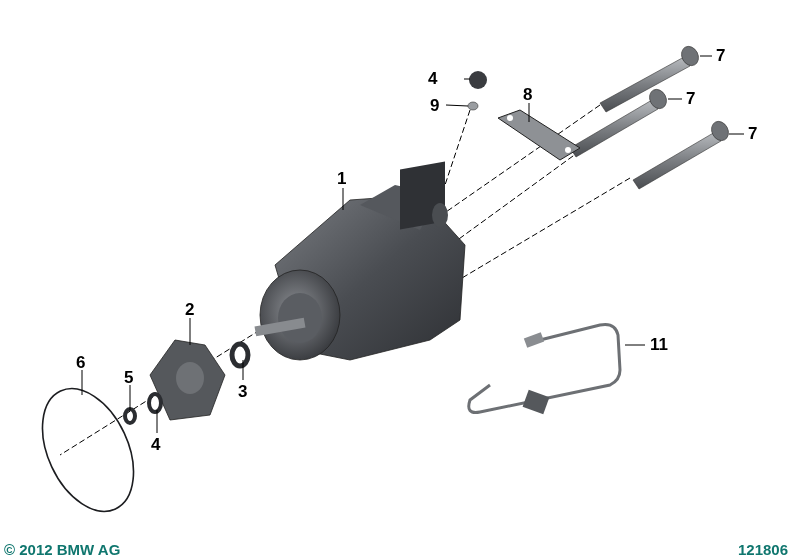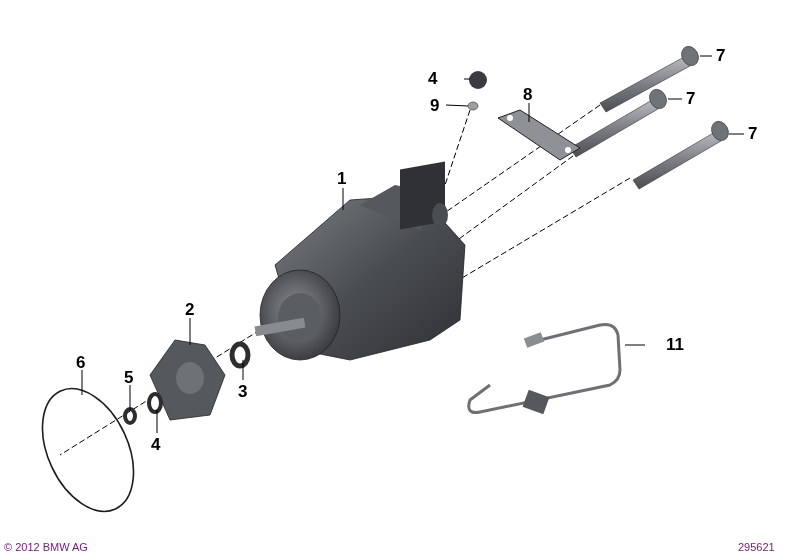--- a/index.html
+++ b/index.html
@@ -1,19 +1,19 @@
 <!DOCTYPE html>
 <html><head>
 <meta charset="utf-8">
 <style>
   html, body { margin:0; padding:0; background:#ffffff; }
   body { width:800px; height:560px; position:relative; overflow:hidden; font-family:"Liberation Sans", sans-serif; }
   .canvas { position:absolute; left:0; top:0; width:800px; height:560px; }
   .callout { position:absolute; font-family:"Liberation Sans", sans-serif; font-weight:bold; font-size:17px; color:#000; line-height:1; }
-  .footer { position:absolute; font-family:"Liberation Sans", sans-serif; font-size:11px; color:#701a75; }
+  .footer { position:absolute; font-family:"Liberation Sans", sans-serif; font-size:15px; color:#0f766e;font-weight:bold; }
   #copyright { left:4px; top:541px; }
   #diagram-id { left:738px; top:541px; }
 </style>
 </head>
 <body>
 
 <svg class="canvas" viewBox="0 0 800 560" xmlns="http://www.w3.org/2000/svg">
   <defs>
     <linearGradient id="gBody" x1="0" y1="0" x2="1" y2="1">
       <stop offset="0" stop-color="#7a7d82"></stop>
@@ -114,16 +114,16 @@
 <span class="callout" style="left:238px;top:383px;">3</span>
 <span class="callout" style="left:151px;top:436px;">4</span>
 <span class="callout" style="left:124px;top:369px;">5</span>
 <span class="callout" style="left:76px;top:354px;">6</span>
 <span class="callout" style="left:716px;top:47px;">7</span>
 <span class="callout" style="left:686px;top:90px;">7</span>
 <span class="callout" style="left:748px;top:125px;">7</span>
 <span class="callout" style="left:523px;top:86px;">8</span>
 <span class="callout" style="left:430px;top:97px;">9</span>
 <span class="callout" style="left:428px;top:70px;">4</span>
-<span class="callout" style="left:666px;top:336px;">11</span>
+<span class="callout" style="left:650px;top:336px;">11</span>
 
 <span class="footer" id="copyright">© 2012 BMW AG</span>
-<span class="footer" id="diagram-id">295621</span>
+<span class="footer" id="diagram-id">121806</span>
 
 </body></html>

